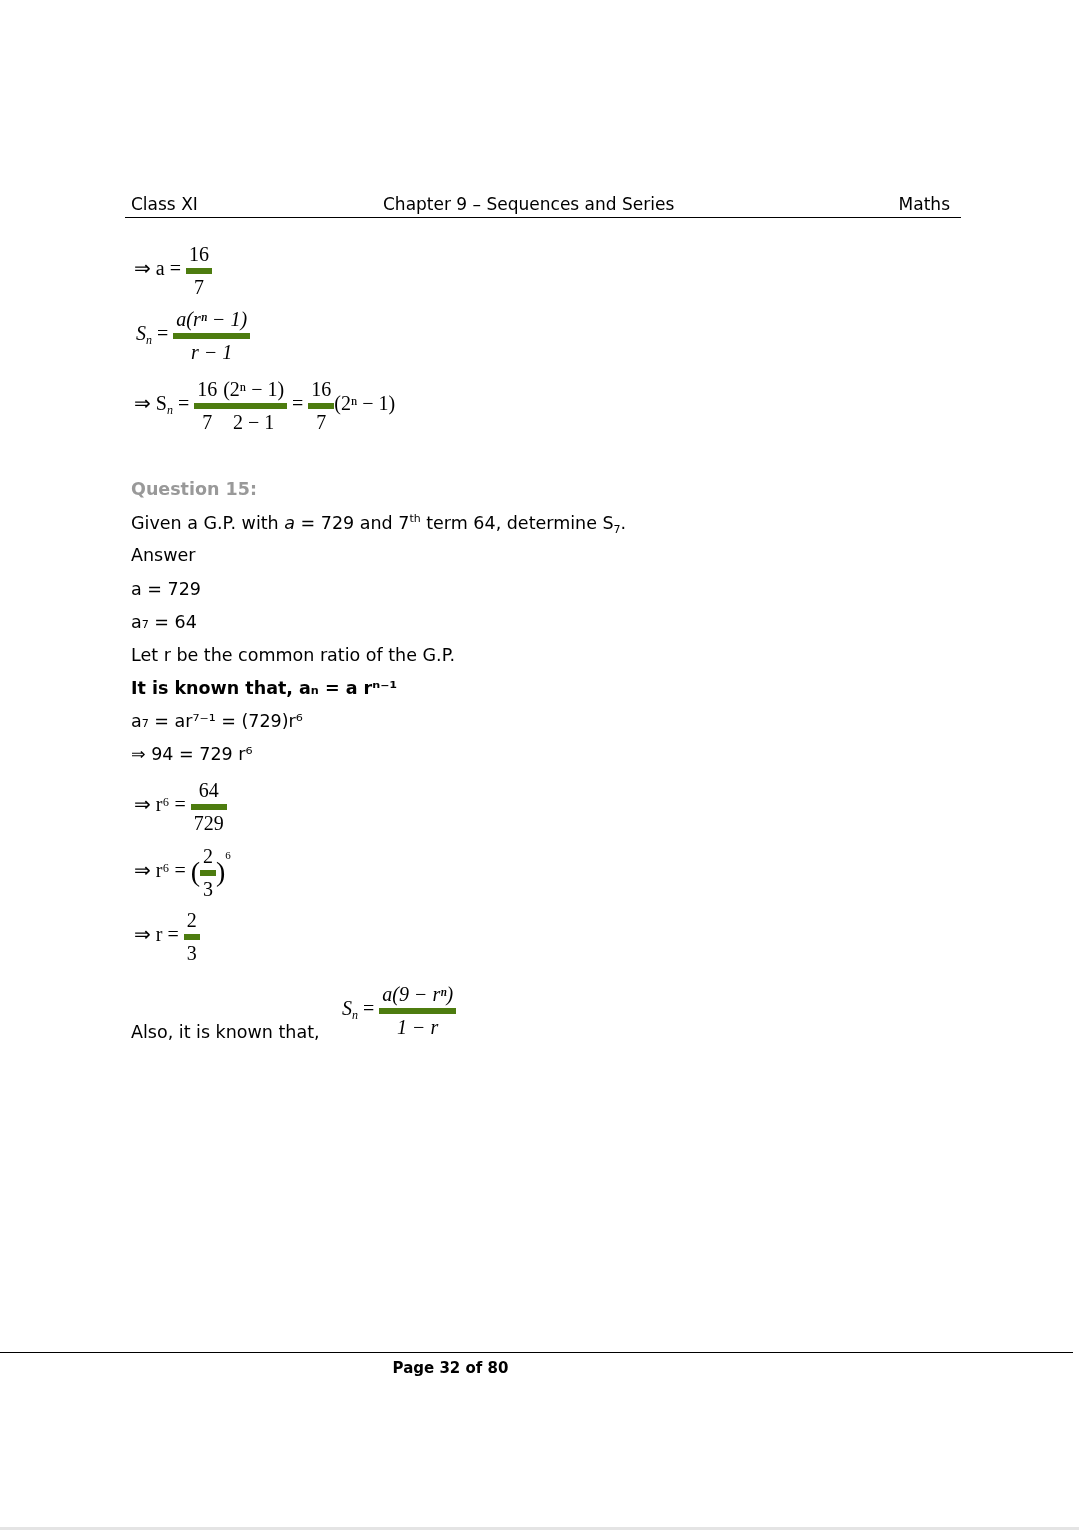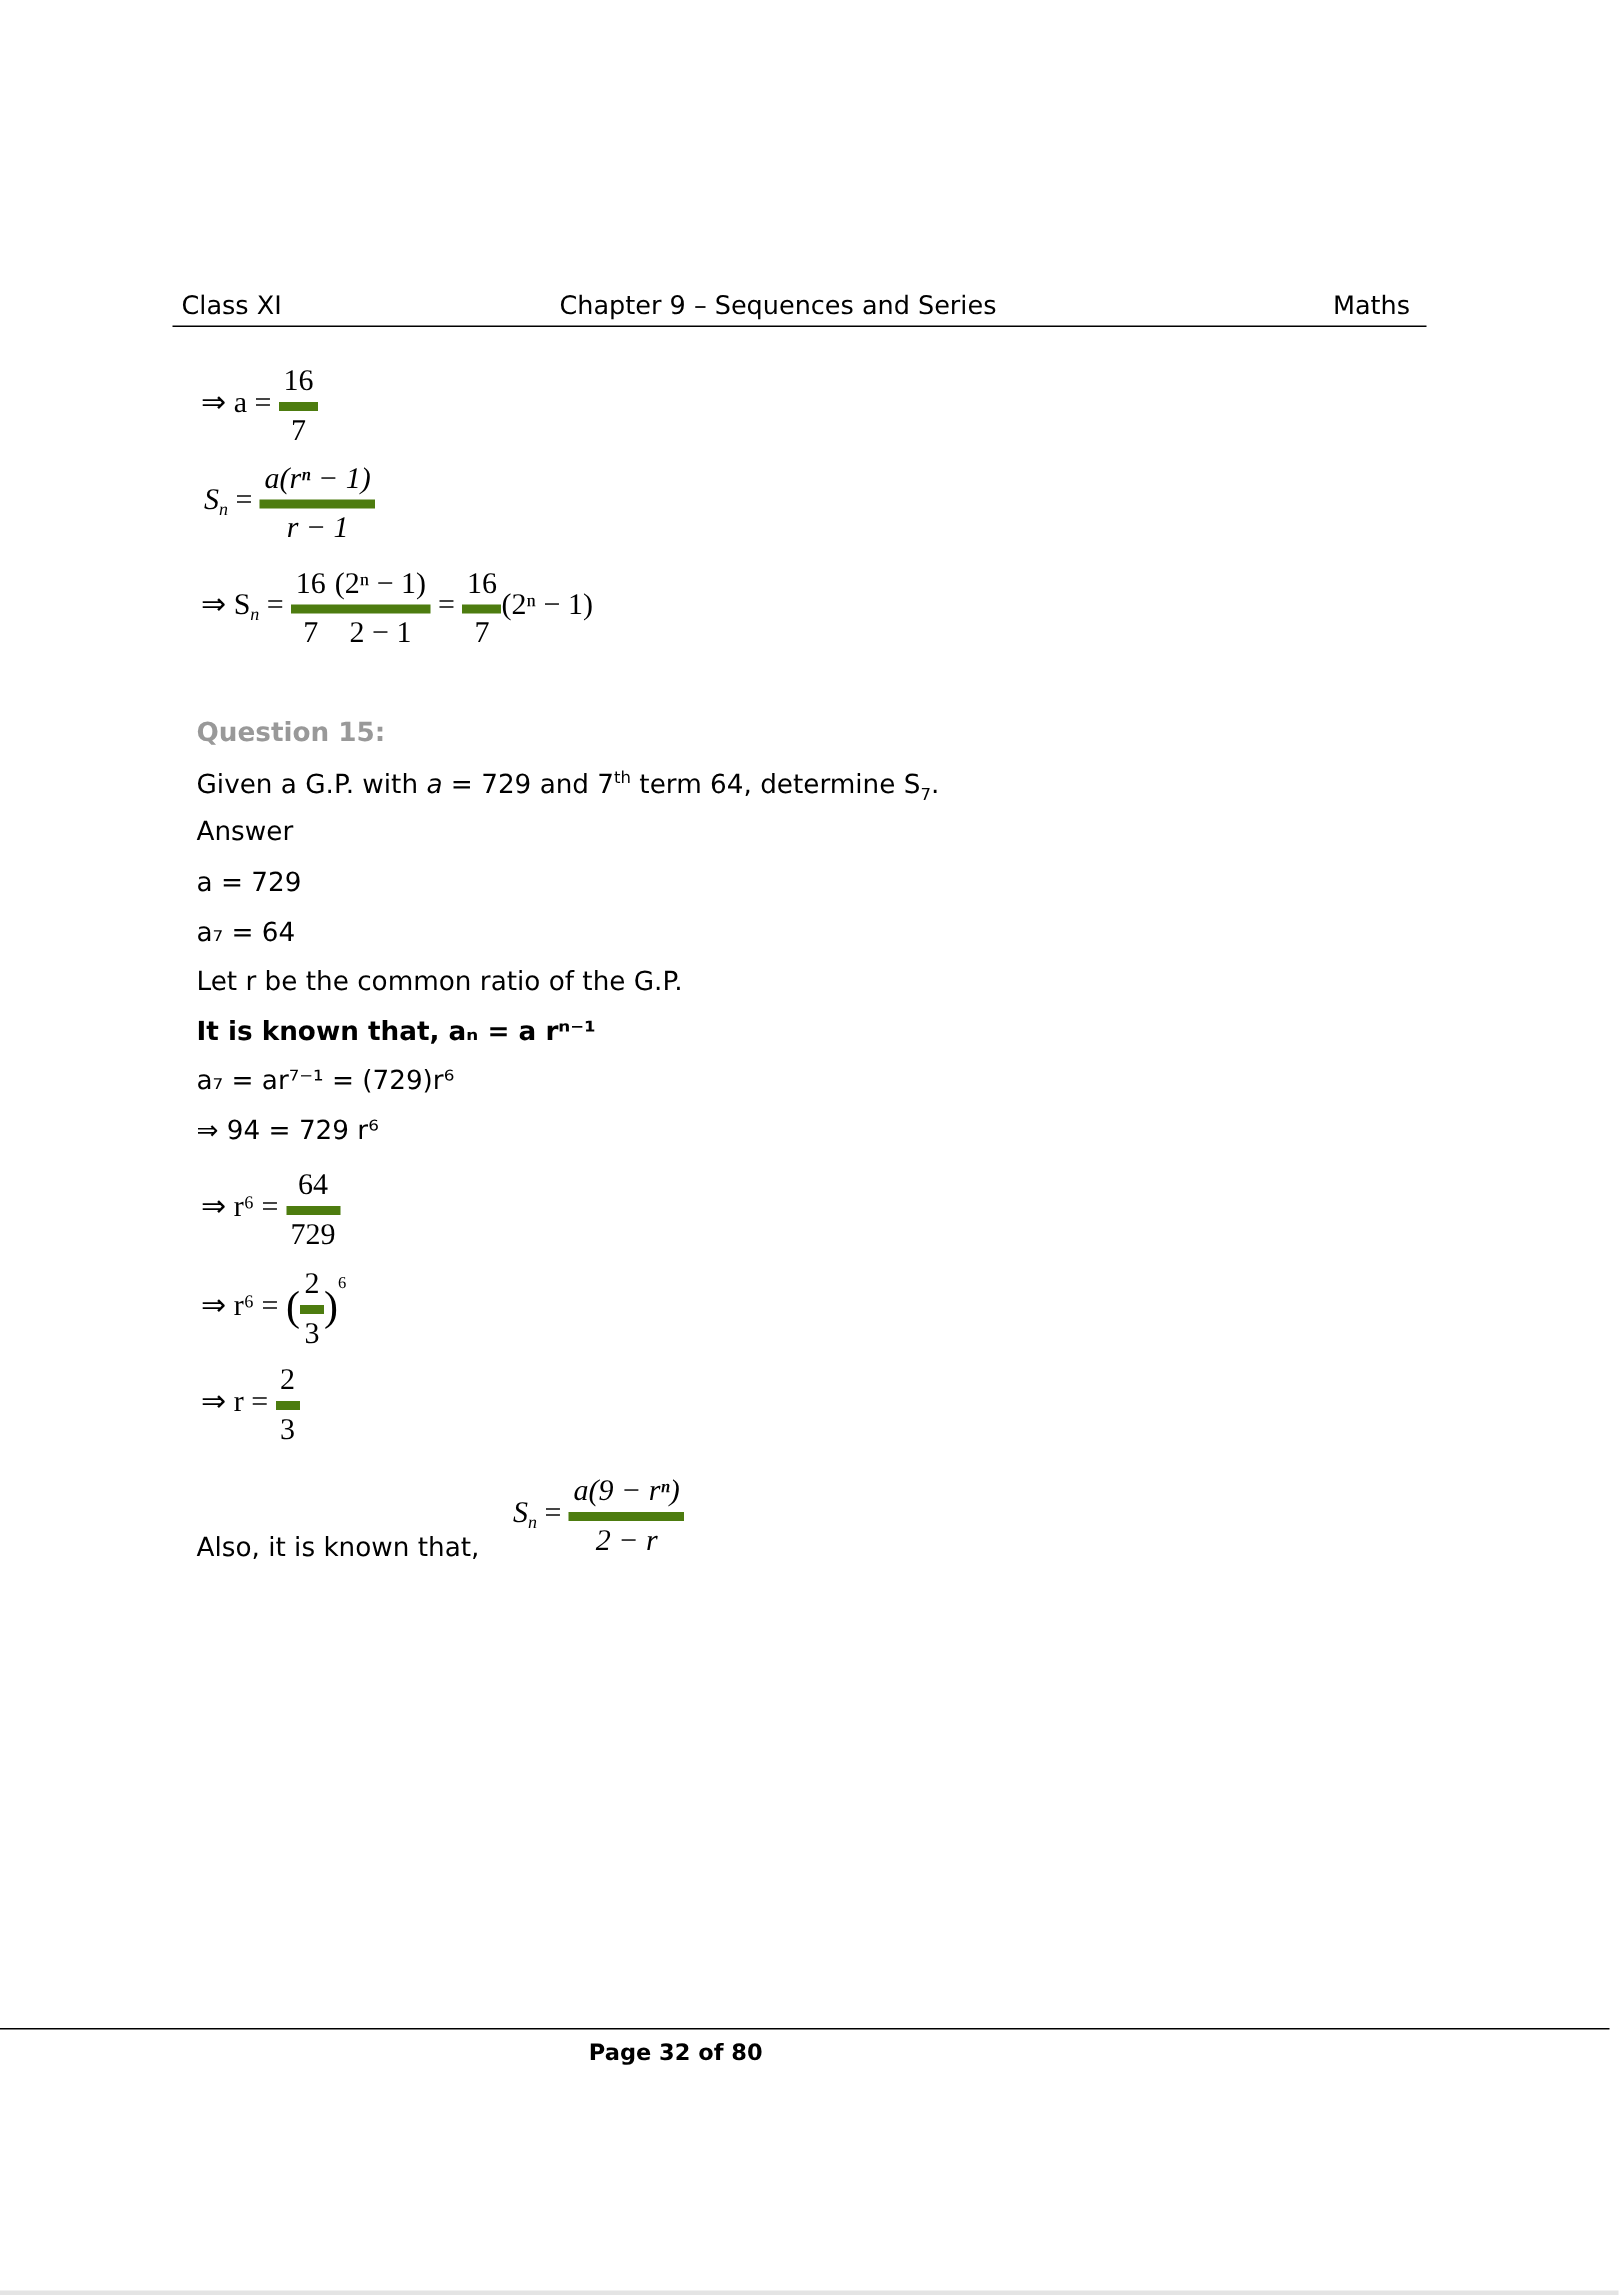--- a/index.html
+++ b/index.html
@@ -1,19 +1,19 @@
 <!DOCTYPE html>
 <html><head>
 <meta charset="utf-8">
 <style>
   html, body { margin:0; padding:0; }
   body { width:1079px; height:1530px; background:#ffffff; position:relative; overflow:hidden;
          font-family:"DejaVu Sans", sans-serif; color:#000; }
   .abs { position:absolute; }
-  .header { left:115px; top:193px; width:836px; height:24px; border-bottom:1.5px solid #000; }
+  .header { left:125px; top:193px; width:836px; height:24px; border-bottom:1.5px solid #000; }
   .hdr-left { position:absolute; left:6px; top:1px; font-size:17px; }
   .hdr-center { position:absolute; left:258px; top:1px; font-size:17px; }
   .hdr-right { position:absolute; right:11px; top:1px; font-size:17px; }
   .text { font-size:17.5px; left:131px; white-space:nowrap; }
   .math { font-family:"Liberation Serif", serif; font-size:20px; white-space:nowrap; }
   .frac { display:inline-block; vertical-align:middle; text-align:center; }
   .frac .num { display:block; padding:0 3px; border-bottom:6px solid #4d7c0f; line-height:28px; }
   .frac .den { display:block; padding:0 3px; line-height:26px; }
   .i { font-style:italic; }
   sup { font-size:11px; vertical-align:super; }
@@ -79,18 +79,18 @@
 <div class="abs math" style="left:134px; top:906px;">
   <span>⇒ r =</span>
   <span class="frac"><span class="num">2</span><span class="den">3</span></span>
 </div>
 
 <div class="abs text" style="top:1022px;">Also, it is known that,</div>
 
 <div class="abs math" style="left:342px; top:980px;">
   <span class="i">S</span><span class="ssub i">n</span>
   <span>=</span>
-  <span class="frac i"><span class="num">a(9 − rⁿ)</span><span class="den">2 − r</span></span>
+  <span class="frac i"><span class="num">a(9 − rⁿ)</span><span class="den">1 − r</span></span>
 </div>
 
 <div class="abs footer-line"></div>
 <div class="abs footer">Page 32 of 80</div>
 <div class="abs bottom-bar"></div>
 
 </body></html>

